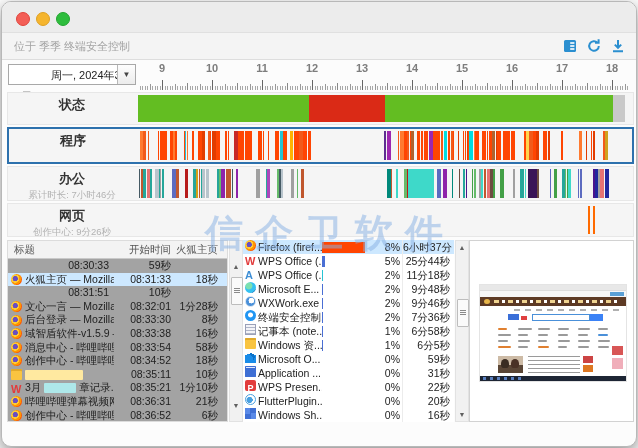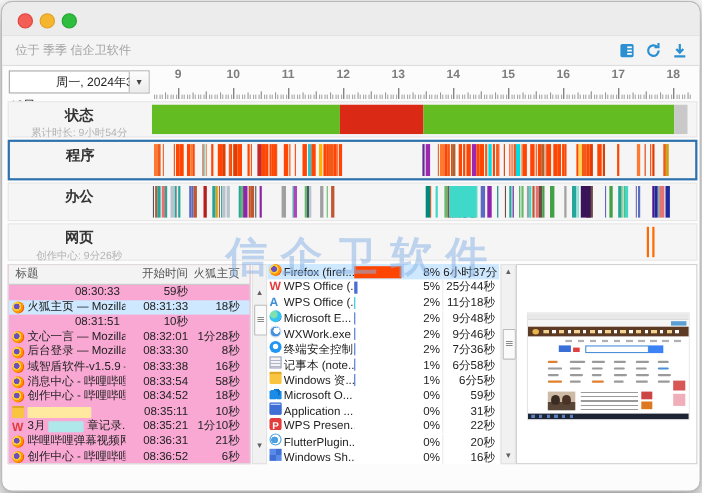--- a/index.html
+++ b/index.html
@@ -31,21 +31,21 @@
   .trow-tl.sel{border:2px solid #2d71ad;}
   .row-label{position:absolute;left:0;top:0;width:128px;height:100%;text-align:center;}
   .row-title{margin-top:3px;font-size:13px;font-weight:bold;color:#333;}
   .row-sub{font-size:9.5px;color:#b3b3b3;margin-top:1px;}
   .bar-area{position:absolute;left:130px;right:3px;top:2px;bottom:2px;overflow:hidden;}
   .seg,.stripe{position:absolute;top:0;bottom:0;}
   
   .watermark{position:absolute;left:203px;top:206px;z-index:40;font-size:38px;font-weight:bold;
     color:rgba(138,178,228,.52);letter-spacing:12px;pointer-events:none;white-space:nowrap;}
   
-  .lt{position:absolute;left:5px;top:238px;width:221px;height:182px;background:#f9a8d4;border:1px solid #dcdcdc;
+  .lt{position:absolute;left:5px;top:238px;width:221px;height:182px;background:#a3a3a3;border:1px solid #dcdcdc;
     box-sizing:border-box;overflow:hidden;}
   .lt-head{display:grid;grid-template-columns:106px 62px 47px;height:17px;background:#f3f3f3;
     border-bottom:1px solid #c9c9c9;font-size:10.5px;color:#555;line-height:17px;}
   .lt-head span:first-child{padding-left:6px;}
   .lt-head span{text-align:right;padding-right:5px;}
   .lt-head span:first-child{text-align:left;}
   .trow{display:grid;grid-template-columns:106px 62px 47px;height:13.6px;font-size:10.5px;color:#222;
     line-height:13.6px;white-space:nowrap;cursor:default;}
   .trow.sel{background:#cde8ff;}
   .tcell-title{display:flex;align-items:center;gap:3px;padding-left:3px;overflow:hidden;}
@@ -127,21 +127,21 @@
 
 <div id="win">
 
   <div class="titlebar">
     <span class="tl tl-r"></span>
     <span class="tl tl-y"></span>
     <span class="tl tl-g"></span>
   </div>
 
   <div class="toolbar">
-    <span class="tb-title">位于 季季 信企卫软件</span>
+    <span class="tb-title">位于 季季 终端安全控制</span>
     <span class="tb-icons">
       <svg class="tb-btn" viewBox="0 0 16 16">
         <rect x="2" y="2" width="12" height="12" rx="1.5" fill="#2b8fd0"></rect>
         <rect x="8.2" y="4.2" width="4.2" height="1.6" fill="#fff"></rect>
         <rect x="8.2" y="7.2" width="4.2" height="1.6" fill="#fff"></rect>
         <rect x="8.2" y="10.2" width="4.2" height="1.6" fill="#fff"></rect>
       </svg>
       <svg class="tb-btn" viewBox="0 0 16 16">
         <path d="M12.8 8a4.8 4.8 0 1 1-1.4-3.4" fill="none" stroke="#2b8fd0" stroke-width="2"></path>
         <path d="M12.6 1.2v3.6H9" fill="none" stroke="#2b8fd0" stroke-width="2"></path>
@@ -363,21 +363,20 @@
       <div class="tick" style="left: 488px; height: 4px; background: rgb(168, 168, 168);"></div>
       <div class="tick" style="left: 490.5px; height: 4px; background: rgb(168, 168, 168);"></div>
       <div class="tick" style="left: 493px; height: 4px; background: rgb(168, 168, 168);"></div>
       <div class="tick" style="left: 495.5px; height: 6px; background: rgb(153, 153, 153);"></div>
       <div class="tick" style="left: 498px; height: 4px; background: rgb(168, 168, 168);"></div>
     </div>
 
   <div class="trow-tl" style="top:90px;height:33px;">
     <div class="row-label">
       <div class="row-title">状态</div>
-      <div class="row-sub">累计时长: 9小时54分</div>
     </div>
     <div class="bar-area" id="bar-status">
         <div class="seg" style="left: 0px; width: 170.724px; background: rgb(99, 189, 34);"></div>
         <div class="seg" style="left: 170.724px; width: 76.752px; background: rgb(218, 42, 22);"></div>
         <div class="seg" style="left: 247.476px; width: 227.796px; background: rgb(99, 189, 34);"></div>
         <div class="seg" style="left: 475.272px; width: 11.808px; background: rgb(201, 201, 201);"></div>
       </div>
   </div>
 
   <div class="trow-tl sel" style="top:125px;height:37px;">
@@ -476,20 +475,21 @@
         <div class="stripe" style="left: 454.281px; width: 2.19246px; background: rgb(226, 60, 0);"></div>
         <div class="stripe" style="left: 463.579px; width: 3.77596px; background: rgb(242, 90, 26);"></div>
         <div class="seg" style="left: 245px; width: 1.96px; background: rgb(94, 45, 145);"></div>
         <div class="seg" style="left: 465.5px; width: 3.92px; background: rgb(207, 162, 31);"></div>
       </div>
   </div>
 
   <div class="trow-tl" style="top:164px;height:35px;">
     <div class="row-label">
       <div class="row-title">办公</div>
+      <div class="row-sub">累计时长: 7小时46分</div>
     </div>
     <div class="bar-area" id="bar-office">
         <div class="stripe" style="left: 0.984px; width: 1.427px; background: rgb(69, 90, 100);"></div>
         <div class="stripe" style="left: 2.7987px; width: 2.09556px; background: rgb(192, 87, 46);"></div>
         <div class="stripe" style="left: 5.38351px; width: 3.04585px; background: rgb(38, 166, 154);"></div>
         <div class="stripe" style="left: 8.61161px; width: 3.51366px; background: rgb(229, 115, 115);"></div>
         <div class="stripe" style="left: 12.2022px; width: 1.47718px; background: rgb(38, 166, 154);"></div>
         <div class="stripe" style="left: 17.4478px; width: 3.09174px; background: rgb(184, 196, 204);"></div>
         <div class="stripe" style="left: 21.2619px; width: 0.916383px; background: rgb(38, 166, 154);"></div>
         <div class="stripe" style="left: 22.4241px; width: 0.835895px; background: rgb(160, 160, 160);"></div>

